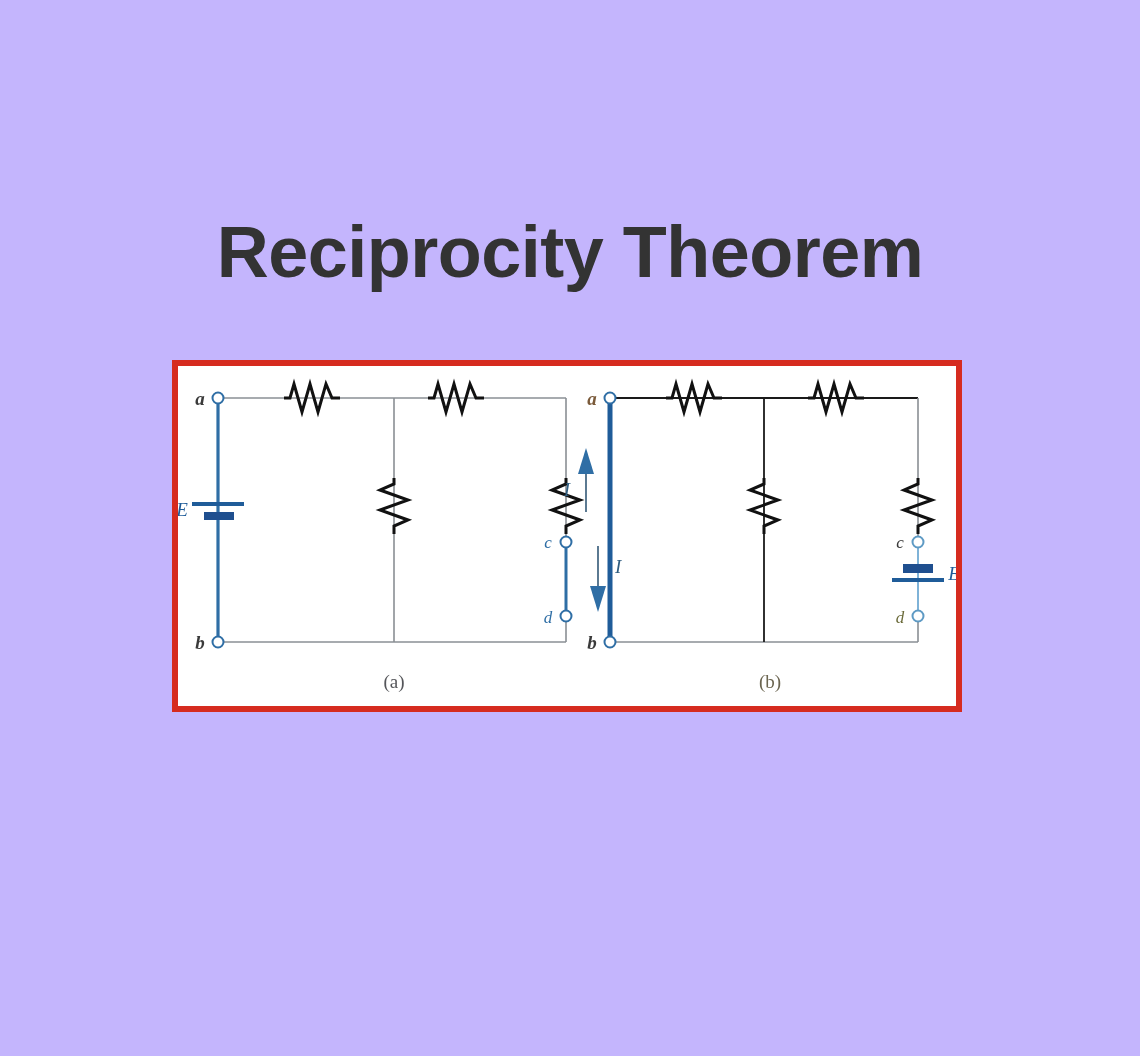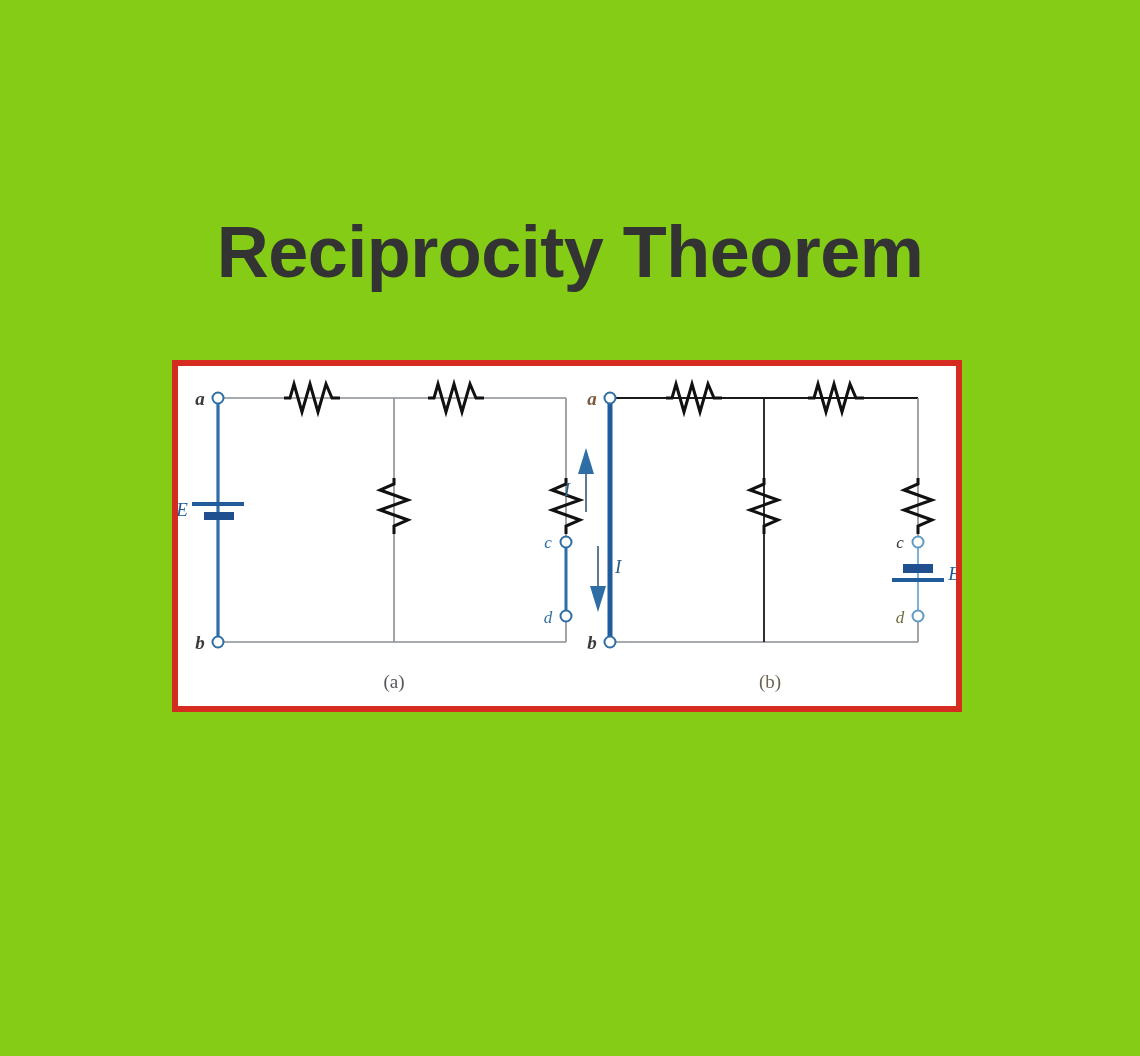--- a/index.html
+++ b/index.html
@@ -12,21 +12,21 @@
     height: 1056px;
     font-family: "Liberation Sans", sans-serif;
     position: relative;
     overflow: hidden;
   }
   #slide {
     position: absolute;
     left: 0; top: 0;
     width: 1140px;
     height: 1056px;
-    background: #84cc16;
+    background: #c4b5fd;
   }
   .slide-title {
     position: absolute;
     left: 0;
     top: 204px;
     width: 1140px;
     text-align: center;
     font-family: "Liberation Sans", sans-serif;
     font-weight: bold;
     font-size: 72px;

